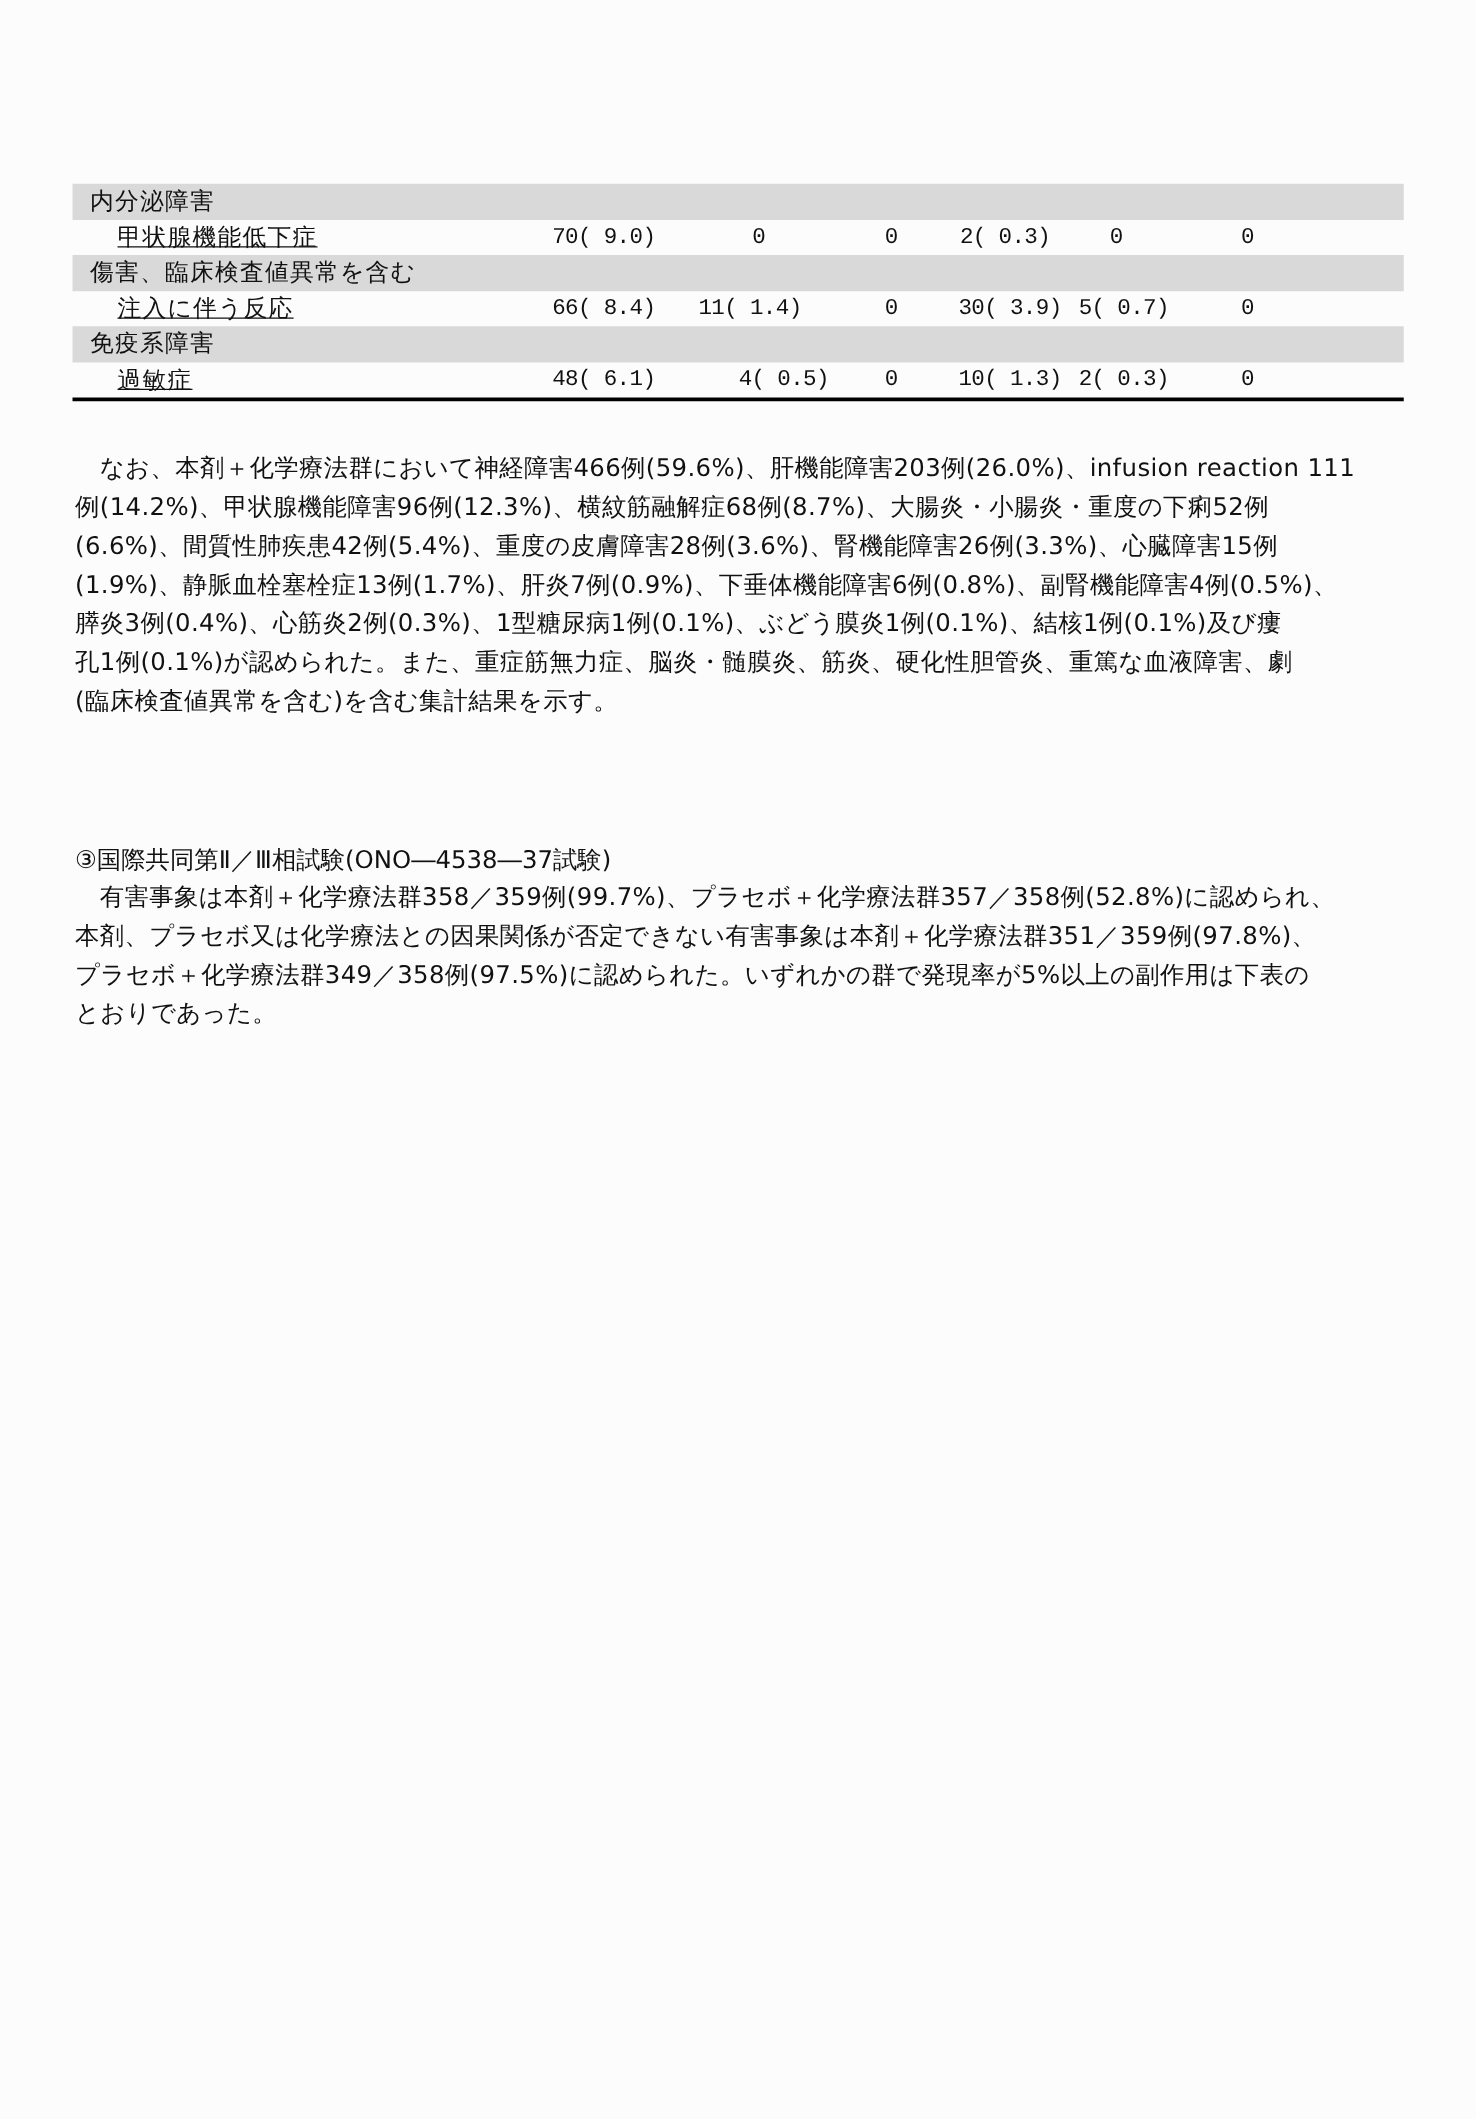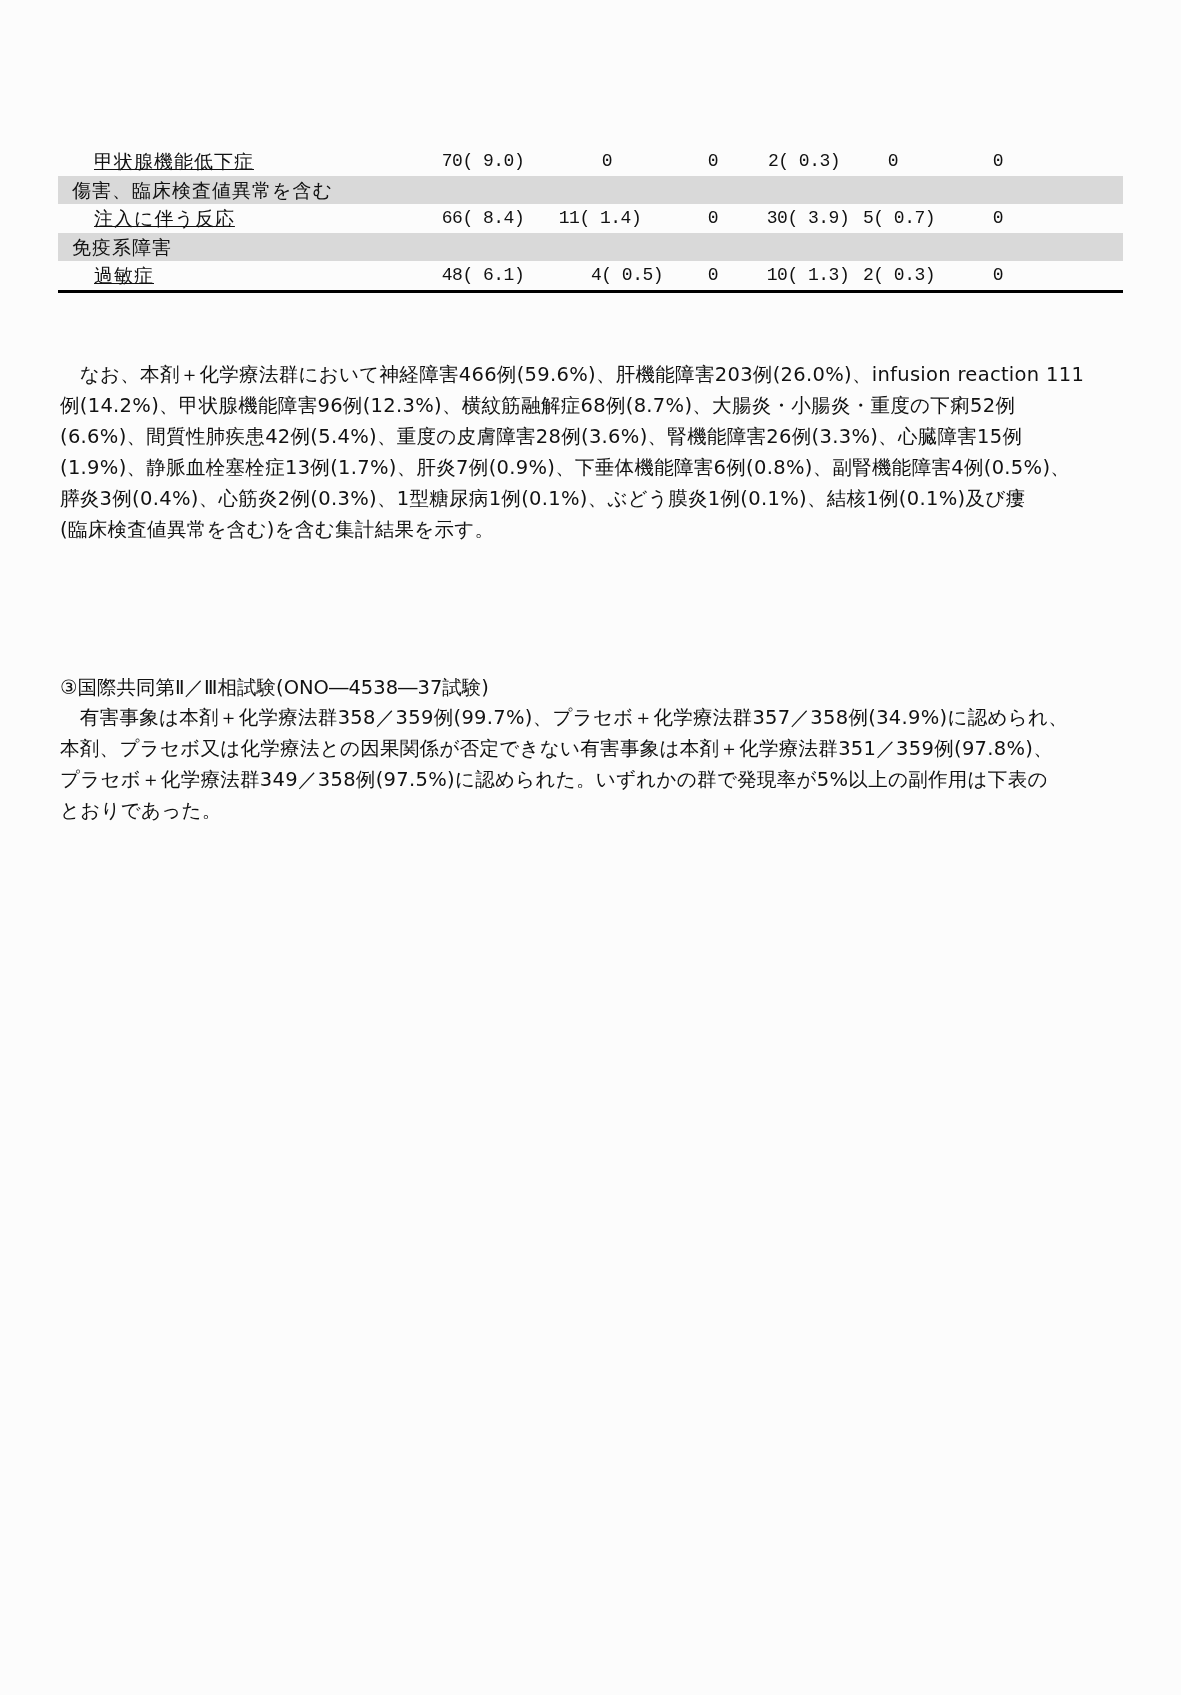--- a/index.html
+++ b/index.html
@@ -70,20 +70,23 @@
     top: 672px;
     font-size: 19.5px;
     line-height: 31px;
     white-space: nowrap;
   }
 </style>
 </head>
 <body>
 
 <div class="table">
+  <div class="row cat">
+    <span class="label">内分泌障害</span>
+  </div>
   <div class="row item">
     <span class="label">甲状腺機能低下症</span>
     <span class="cell" style="left:425px">70( 9.0)</span>
     <span class="cell" style="left:549px">0</span>
     <span class="cell" style="left:655px">0</span>
     <span class="cell" style="left:746px">2( 0.3)</span>
     <span class="cell" style="left:835px">0</span>
     <span class="cell" style="left:940px">0</span>
   </div>
   <div class="row cat">
@@ -111,23 +114,24 @@
     <span class="cell" style="left:940px">0</span>
   </div>
 </div>
 
 <div class="para" style="top:359px">
   <span class="line">　なお、本剤＋化学療法群において神経障害466例(59.6%)、肝機能障害203例(26.0%)、infusion reaction 111</span>
   <span class="line">例(14.2%)、甲状腺機能障害96例(12.3%)、横紋筋融解症68例(8.7%)、大腸炎・小腸炎・重度の下痢52例</span>
   <span class="line">(6.6%)、間質性肺疾患42例(5.4%)、重度の皮膚障害28例(3.6%)、腎機能障害26例(3.3%)、心臓障害15例</span>
   <span class="line">(1.9%)、静脈血栓塞栓症13例(1.7%)、肝炎7例(0.9%)、下垂体機能障害6例(0.8%)、副腎機能障害4例(0.5%)、</span>
   <span class="line">膵炎3例(0.4%)、心筋炎2例(0.3%)、1型糖尿病1例(0.1%)、ぶどう膜炎1例(0.1%)、結核1例(0.1%)及び瘻</span>
+  <span class="line">孔1例(0.1%)が認められた。また、重症筋無力症、脳炎・髄膜炎、筋炎、硬化性胆管炎、重篤な血液障害、劇</span>
   <span class="line">(臨床検査値異常を含む)を含む集計結果を示す。</span>
 </div>
 
 <div class="heading">③国際共同第Ⅱ／Ⅲ相試験(ONO―4538―37試験)</div>
 
 <div class="para" style="top:702px">
-  <span class="line">　有害事象は本剤＋化学療法群358／359例(99.7%)、プラセボ＋化学療法群357／358例(34.9%)に認められ、</span>
+  <span class="line">　有害事象は本剤＋化学療法群358／359例(99.7%)、プラセボ＋化学療法群357／358例(52.8%)に認められ、</span>
   <span class="line">本剤、プラセボ又は化学療法との因果関係が否定できない有害事象は本剤＋化学療法群351／359例(97.8%)、</span>
   <span class="line">プラセボ＋化学療法群349／358例(97.5%)に認められた。いずれかの群で発現率が5%以上の副作用は下表の</span>
   <span class="line">とおりであった。</span>
 </div>
 
 </body></html>

